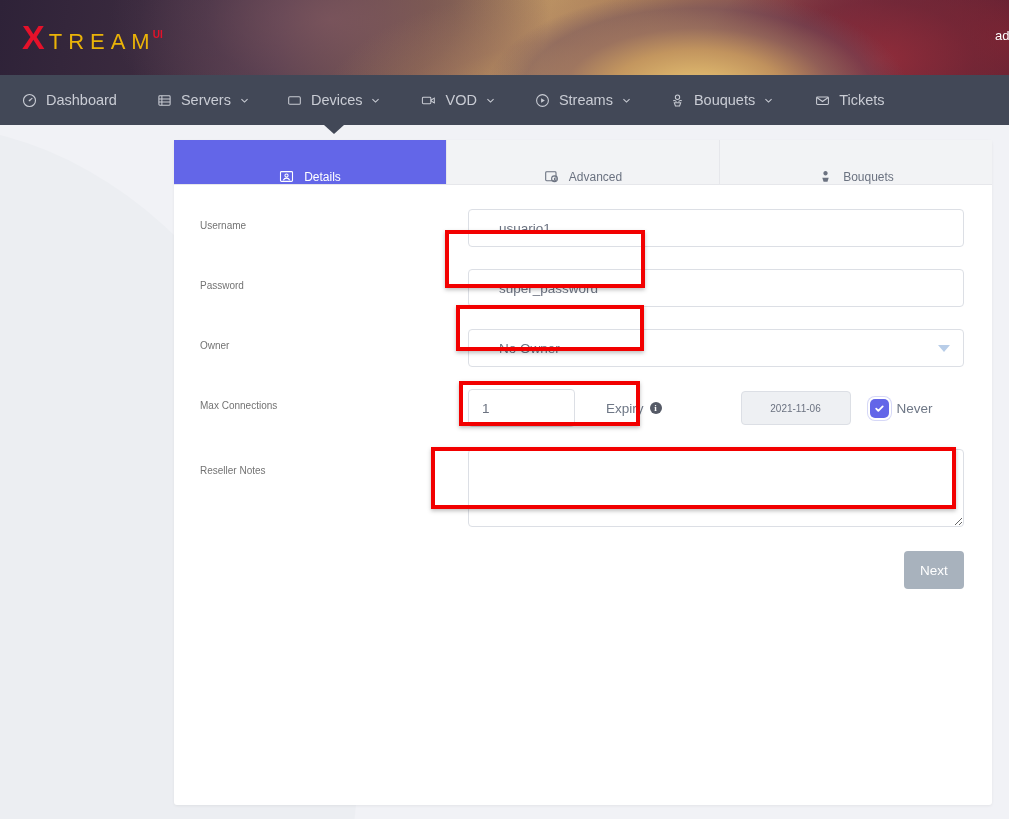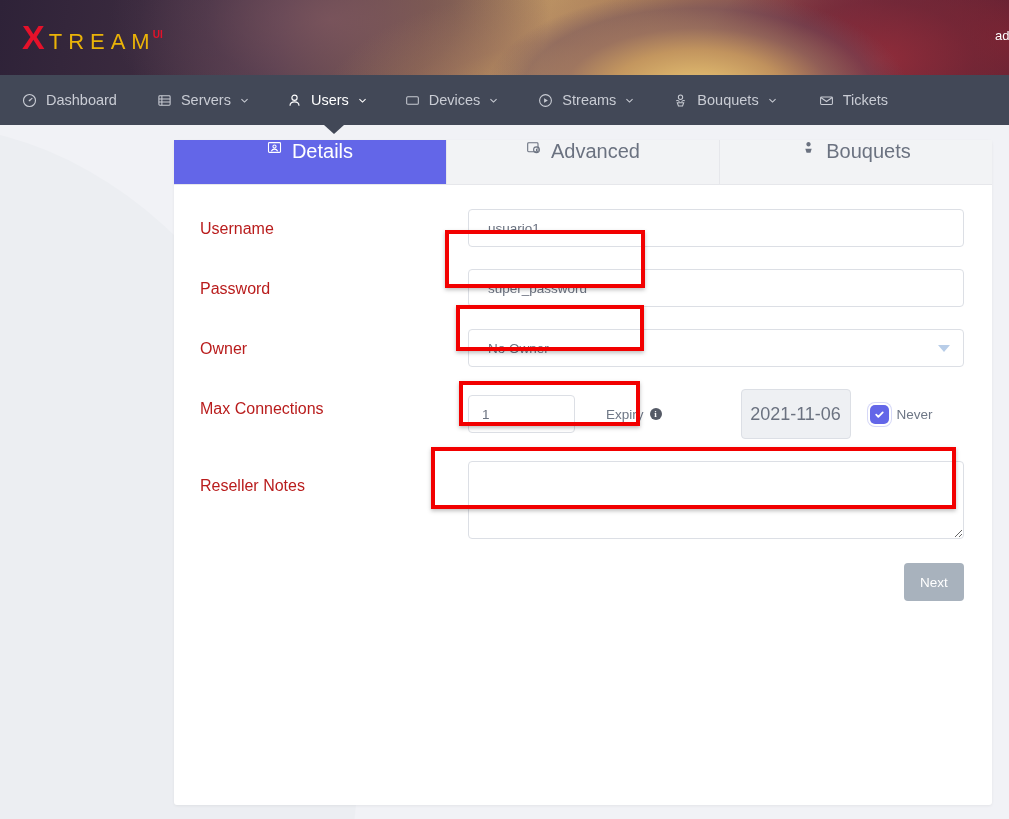--- a/index.html
+++ b/index.html
@@ -100,45 +100,45 @@
 
   
   #tabs {
     display: flex; width: 100%;
     height: 45px;
     background: #f2f3f5;
     border-bottom: 1px solid #e6e7eb;
   }
   .tab {
     flex: 1 1 0;
-    display: flex; align-items: flex-start; justify-content: center;
+    display: flex; align-items: flex-end; justify-content: center;
     gap: 10px;
-    font-size: 20px; color: #6b7280;
+    font-size: 12px; color: #6b7280;
     cursor: pointer;
     border-right: 1px solid #e6e7eb;
   }
   .tab:last-child { border-right: none; }
   .tab.active { background: #6366e8; color: #ffffff; }
   .tab-ico { width: 15px; height: 15px; display:inline-flex; align-items:center; justify-content:center; }
   .tab-ico svg { width:15px; height:15px; display:block; }
 
   
   #form { padding: 24px 28px 0 26px; position: relative; }
   .row { display: flex; align-items: flex-start; margin-bottom: 22px; }
   .row-label {
     width: 268px; flex: 0 0 268px;
-    font-size: 16px; color: #b91c1c;
+    font-size: 10px; color: #737373;
     padding-top: 11px;
   }
   .row-field { flex: 1 1 auto; }
   input.tf, .fakeinput {
     width: 100%; height: 38px;
     border: 1px solid #dcdfe5;
     border-radius: 4px;
-    padding: 0 19px;
+    padding: 0 30px;
     font-size: 13.5px; color: #6b7280;
     background: #ffffff;
     font-family: "Liberation Sans", sans-serif;
     outline: none;
   }
   .select-wrap { position: relative; }
   .select-wrap .arrow {
     position: absolute; right: 14px; top: 16px;
     width: 0; height: 0;
     border-left: 6px solid transparent;
@@ -162,24 +162,24 @@
   .info-dot {
     width: 12px; height: 12px; border-radius: 50%;
     background: #555a66; color: #fff;
     font-size: 9px; font-weight: bold;
     display: inline-flex; align-items: center; justify-content: center;
     font-family: "Liberation Serif", serif;
     line-height: 1;
   }
   .date-field {
     margin-left: 79px;
-    width: 110px; height: 50px;
+    width: 110px; height: 34px;
     background: #eef0f3; border: 1px solid #dcdfe5; border-radius: 4px;
     display: flex; align-items: center; justify-content: center;
-    font-size: 18px; color: #6b7280;
+    font-size: 10px; color: #6b7280;
   }
   .never-wrap { margin-left: 19px; display: flex; align-items: center; gap: 8px; }
   .checkbox {
     width: 19px; height: 19px; border-radius: 5px;
     background: #6366e8;
     display: flex; align-items: center; justify-content: center;
     box-shadow: 0 0 0 2px #ffffff, 0 0 0 3px #d6d8f7;
   }
   .checkbox svg { width: 11px; height: 11px; display:block; }
   .never-text { font-size: 13.5px; color: #6e7786; }
@@ -246,49 +246,49 @@
         </svg>
     </span>
     <span>Servers</span>
     <span class="caret">
       <svg viewBox="0 0 10 10" fill="none" stroke="currentColor" stroke-width="1.2">
           <path d="M1.6 3.4L5 6.7l3.4-3.3"></path>
         </svg>
     </span>
   </div>
 
-  <div class="nav-item active" style="margin-left:38px">
-    <span class="nav-ico">
-      <svg viewBox="0 0 16 16" fill="none" stroke="currentColor" stroke-width="1.2">
-          <circle cx="8" cy="5" r="2.8"></circle>
-          <path d="M3.2 13.6c0-2.7 2.2-4.2 4.8-4.2s4.8 1.5 4.8 4.2"></path>
-        </svg>
-    </span>
-    <span>Users</span>
-    <span class="caret">
-      <svg viewBox="0 0 10 10" fill="none" stroke="currentColor" stroke-width="1.2">
-          <path d="M1.6 3.4L5 6.7l3.4-3.3"></path>
-        </svg>
-    </span>
-  </div>
 
   <div class="nav-item" style="margin-left:38px">
     <span class="nav-ico">
       <svg viewBox="0 0 16 16" fill="none" stroke="currentColor" stroke-width="1.1">
           <rect x="1.8" y="4" width="12.4" height="8" rx="1.2"></rect>
         </svg>
     </span>
     <span>Devices</span>
     <span class="caret">
       <svg viewBox="0 0 10 10" fill="none" stroke="currentColor" stroke-width="1.2">
           <path d="M1.6 3.4L5 6.7l3.4-3.3"></path>
         </svg>
     </span>
   </div>
 
+  <div class="nav-item" style="margin-left:41px">
+    <span class="nav-ico">
+      <svg viewBox="0 0 16 16" fill="none" stroke="currentColor" stroke-width="1.1">
+          <rect x="1.5" y="4.6" width="9" height="6.8" rx="1"></rect>
+          <path d="M10.8 7.4l3.4-2v5.2l-3.4-2z"></path>
+        </svg>
+    </span>
+    <span>VOD</span>
+    <span class="caret">
+      <svg viewBox="0 0 10 10" fill="none" stroke="currentColor" stroke-width="1.2">
+          <path d="M1.6 3.4L5 6.7l3.4-3.3"></path>
+        </svg>
+    </span>
+  </div>
 
   <div class="nav-item" style="margin-left:40px">
     <span class="nav-ico">
       <svg viewBox="0 0 16 16" fill="none" stroke="currentColor" stroke-width="1.15">
           <circle cx="8" cy="8" r="6.3"></circle>
           <path d="M6.5 5.5l4 2.5-4 2.5z" fill="currentColor" stroke="none"></path>
         </svg>
     </span>
     <span>Streams</span>
     <span class="caret">

